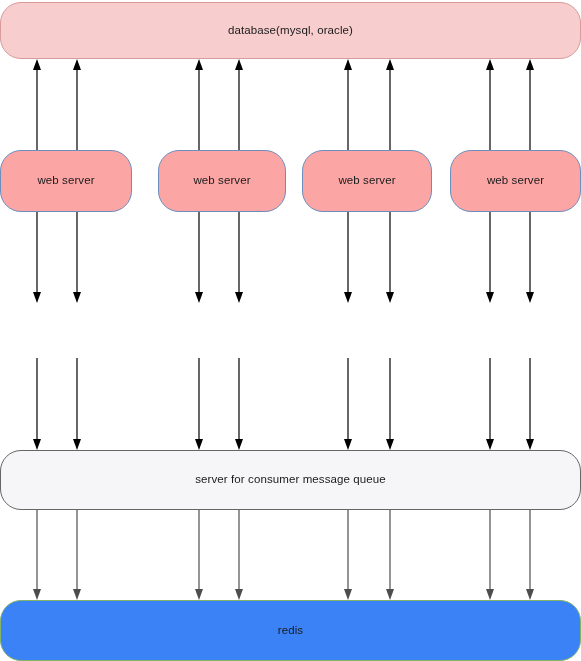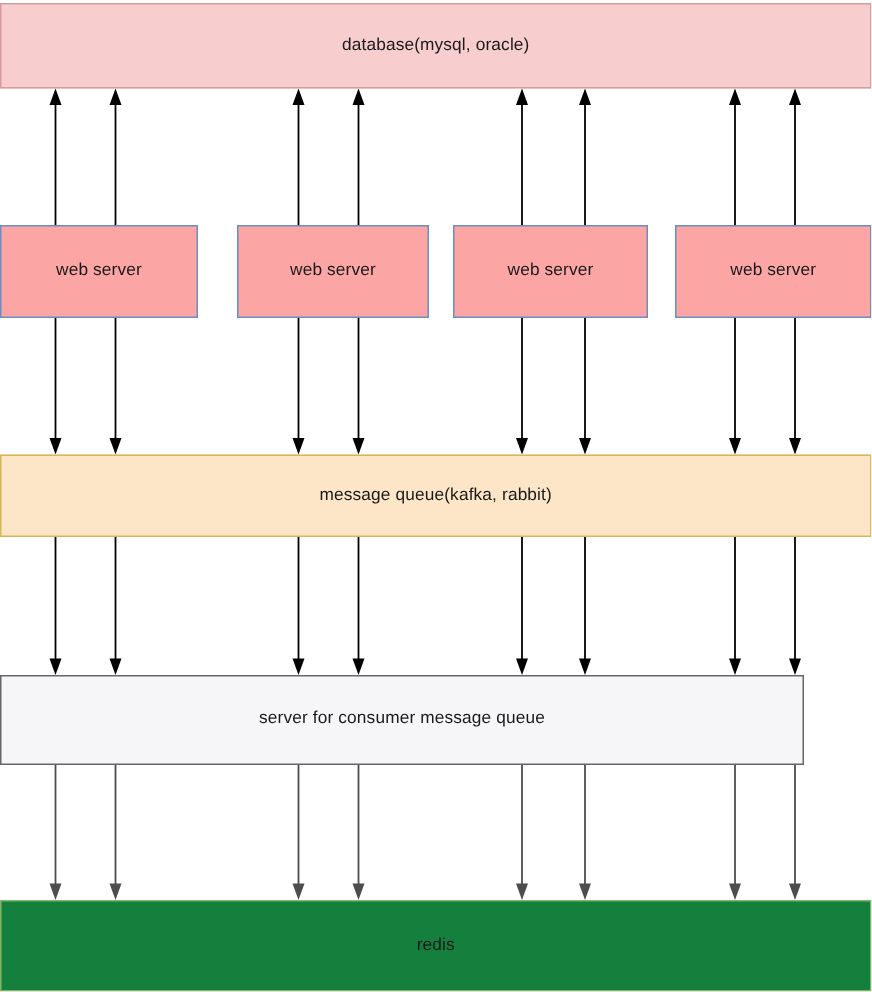--- a/index.html
+++ b/index.html
@@ -21,20 +21,21 @@
     position: absolute;
     box-sizing: border-box;
     display: flex;
     align-items: center;
     justify-content: center;
     font-size: 11.5px;
     color: #1a1a1a;
     line-height: 1.2;
     text-align: center;
     letter-spacing: 0.1px;
+    border-radius: 21px;
   }
   .node-label {
     pointer-events: none;
   }
   #db-node {
     left: 0px;
     top: 2px;
     width: 581px;
     height: 57px;
     background: #f8cdcd;
@@ -44,31 +45,31 @@
     left: 0px;
     top: 303px;
     width: 581px;
     height: 55px;
     background: #fde5c8;
     border: 1px solid #d6b656;
   }
   #consumer-node {
     left: 0px;
     top: 450px;
-    width: 536px;
+    width: 581px;
     height: 60px;
     background: #f6f5f8;
     border: 1px solid #666666;
   }
   #redis-node {
     left: 0px;
     top: 600px;
     width: 581px;
     height: 61px;
-    background: #15803d;
+    background: #3b82f6;
     border: 1px solid #82b366;
   }
   .web-node {
     top: 150px;
     height: 62px;
     background: #fca5a5;
     border: 1px solid #6c8ebf;
   }
   #web-node-0 { left: 0px;   width: 132px; }
   #web-node-1 { left: 158px; width: 128px; }
@@ -256,23 +257,20 @@
   <div class="node web-node" id="web-node-1">
     <span class="node-label">web server</span>
   </div>
   <div class="node web-node" id="web-node-2">
     <span class="node-label">web server</span>
   </div>
   <div class="node web-node" id="web-node-3">
     <span class="node-label">web server</span>
   </div>
 
-  <div class="node" id="mq-node">
-    <span class="node-label">message queue(kafka, rabbit)</span>
-  </div>
 
   <div class="node" id="consumer-node">
     <span class="node-label">server for consumer message queue</span>
   </div>
 
   <div class="node" id="redis-node">
     <span class="node-label">redis</span>
   </div>
 
 </div>

